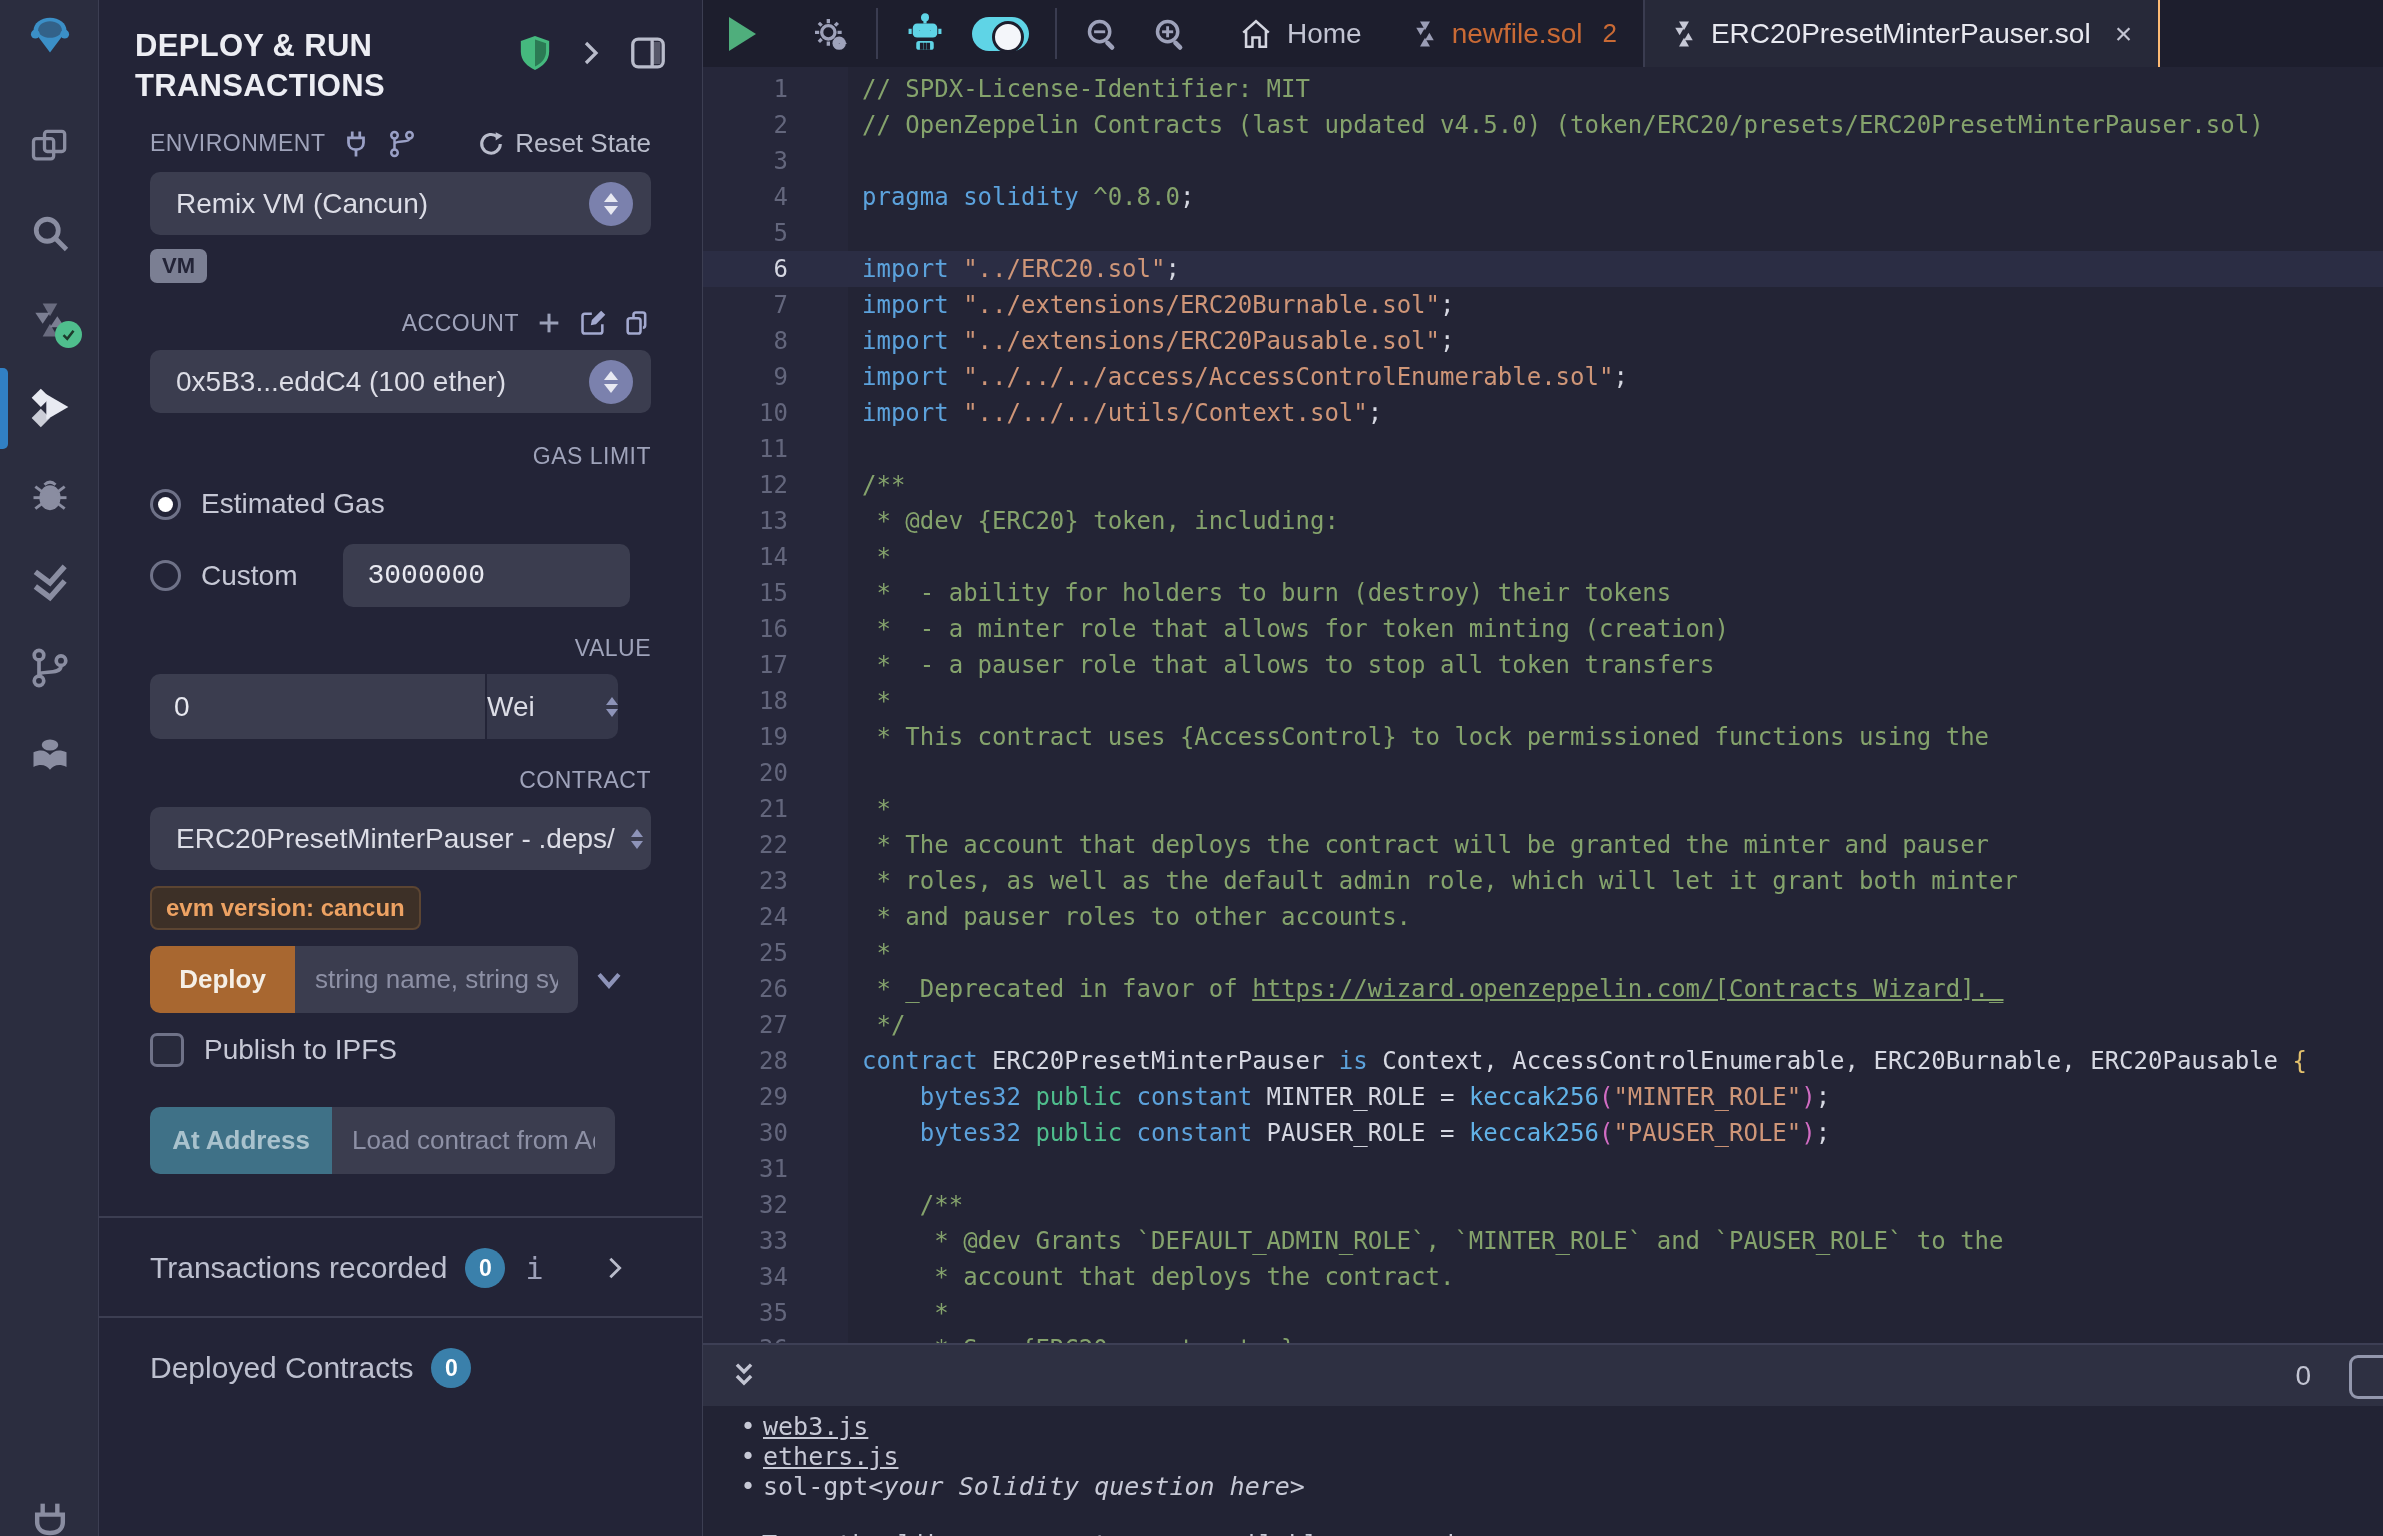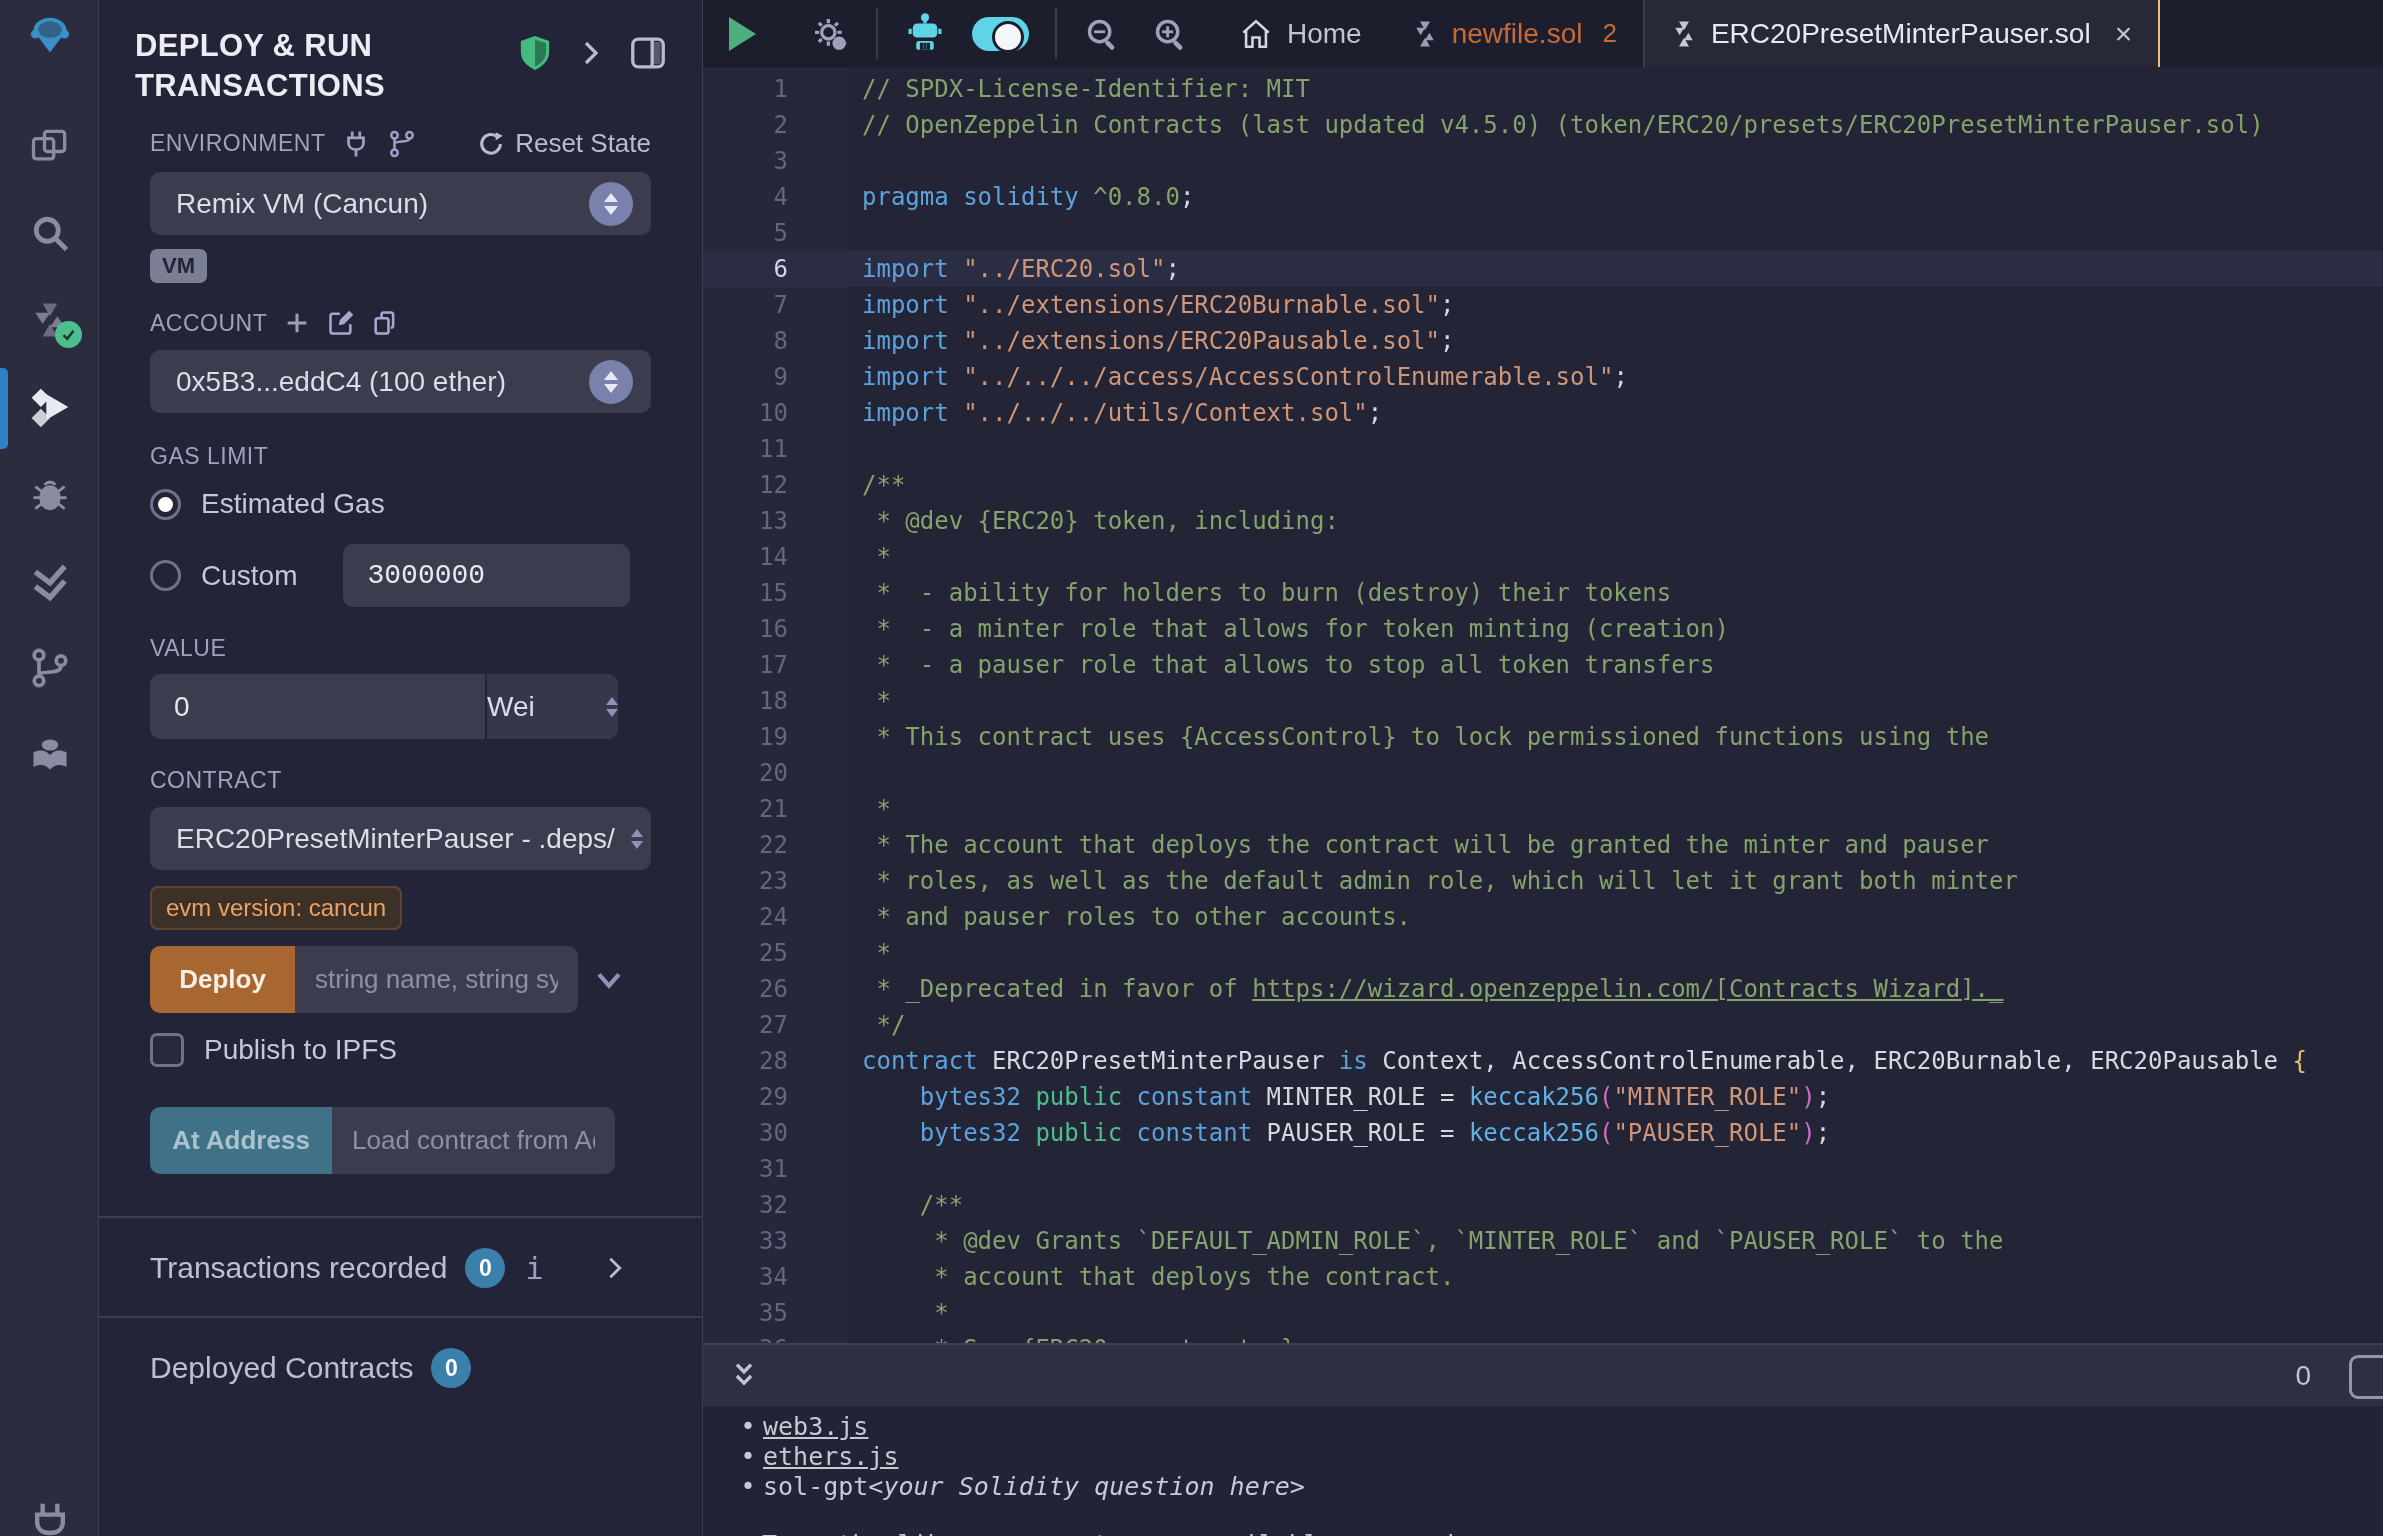--- a/index.html
+++ b/index.html
@@ -16,21 +16,21 @@
   .badge-check svg{ width:15px; height:15px; }
 
   
   .panel { width:604px; flex:none; background:#232437; border-right:1px solid #3c3e52; overflow:hidden; }
   .p-head { display:flex; align-items:flex-start; padding:26px 36px 0 36px; }
   .p-title { width:327px; font-size:31px; line-height:40px; font-weight:bold; color:#ecedf3; letter-spacing:0.3px; }
   .p-head-icons { display:flex; align-items:center; gap:26px; margin-left:auto; margin-top:8px; }
   .p-head-icons svg { display:block; }
 
   .sect { margin:0 51px 0 51px; }
-  .sect-label-row { display:flex; align-items:center; margin-top:22px; }
+  .sect-label-row { display:flex; align-items:center; margin-top:22px;justify-content:flex-end; }
   .sect-label { font-size:23px; letter-spacing:0.5px; color:#9fa3ba; }
   .mini-icons { display:flex; align-items:center; gap:16px; margin-left:16px; }
   .reset { margin-left:auto; display:flex; align-items:center; gap:10px; color:#b9bccb; font-size:26px; cursor:pointer; }
 
   .select-box { margin-top:13px; height:63px; background:#3b3d4f; border-radius:10px; display:flex; align-items:center; padding:0 18px 0 26px; cursor:pointer; }
   .select-box .txt { font-size:28px; color:#dcdde6; white-space:nowrap; overflow:hidden; }
   .circle-caret { margin-left:auto; flex:none; width:44px; height:44px; border-radius:50%; background:#7b81ad; display:flex; flex-direction:column; align-items:center; justify-content:center; gap:4px; }
   .car-up { width:0; height:0; border-left:7px solid transparent; border-right:7px solid transparent; border-bottom:9px solid #e8e9f2; }
   .car-dn { width:0; height:0; border-left:7px solid transparent; border-right:7px solid transparent; border-top:9px solid #e8e9f2; }
   .mini-caret { margin-left:auto; flex:none; display:flex; flex-direction:column; gap:4px; }
@@ -43,21 +43,21 @@
   .radio { flex:none; width:31px; height:31px; border-radius:50%; border:3px solid #6f7288; display:flex; align-items:center; justify-content:center; cursor:pointer; }
   .radio.sel::after { content:""; width:15px; height:15px; border-radius:50%; background:#ffffff; }
   .radio-label { margin-left:20px; font-size:28px; color:#c6c8d5; }
   .gas-input { margin-left:46px; width:287px; height:63px; background:#3b3d4f; border:none; border-radius:10px; color:#e8e9f0; font-size:28px; padding:0 24px; outline:none; font-family:Liberation Mono, monospace; }
 
   .value-row { display:flex; margin-top:12px; }
   .value-input { width:335px; height:65px; background:#3b3d4f; border:none; border-radius:10px 0 0 10px; color:#e8e9f0; font-size:28px; padding:0 24px; outline:none; font-family:"Liberation Sans",sans-serif; }
   .unit-box { width:131px; height:65px; background:#35374a; border-radius:0 10px 10px 0; margin-left:2px; display:flex; align-items:center; justify-content:center; gap:23px; cursor:pointer; }
   .unit-box .u { color:#dcdde6; font-size:28px; }
 
-  .evm-badge { display:inline-block; margin-top:16px; font-size:24px; font-weight:normal; color:#eda263; background:#3d3027; border:2px solid #5c4532; border-radius:8px; padding:6px 14px; }
+  .evm-badge { display:inline-block; margin-top:16px; font-size:24px; font-weight:bold; color:#eda263; background:#3d3027; border:2px solid #5c4532; border-radius:8px; padding:6px 14px; }
 
   .deploy-row { display:flex; align-items:center; margin-top:16px; }
   .btn-deploy { flex:none; width:145px; height:67px; background:#a86730; border:none; border-radius:10px 0 0 10px; color:#f5efe6; font-weight:bold; font-size:26px; cursor:pointer; font-family:"Liberation Sans",sans-serif; }
   .deploy-input { width:283px; height:67px; background:#3b3d4f; border:none; border-radius:0 10px 10px 0; color:#e8e9f0; font-size:26px; padding:0 20px; outline:none; font-family:"Liberation Sans",sans-serif; }
   .deploy-input::placeholder, .gas-input::placeholder, .ataddr-input::placeholder { color:#8d90a5; }
   .deploy-chevron { margin-left:14px; cursor:pointer; }
 
   .check-row { display:flex; align-items:center; margin-top:20px; }
   .checkbox { width:34px; height:34px; border:3px solid #6f7288; border-radius:7px; background:#282a3c; cursor:pointer; }
   .check-label { margin-left:20px; font-size:28px; color:#c6c8d5; }

